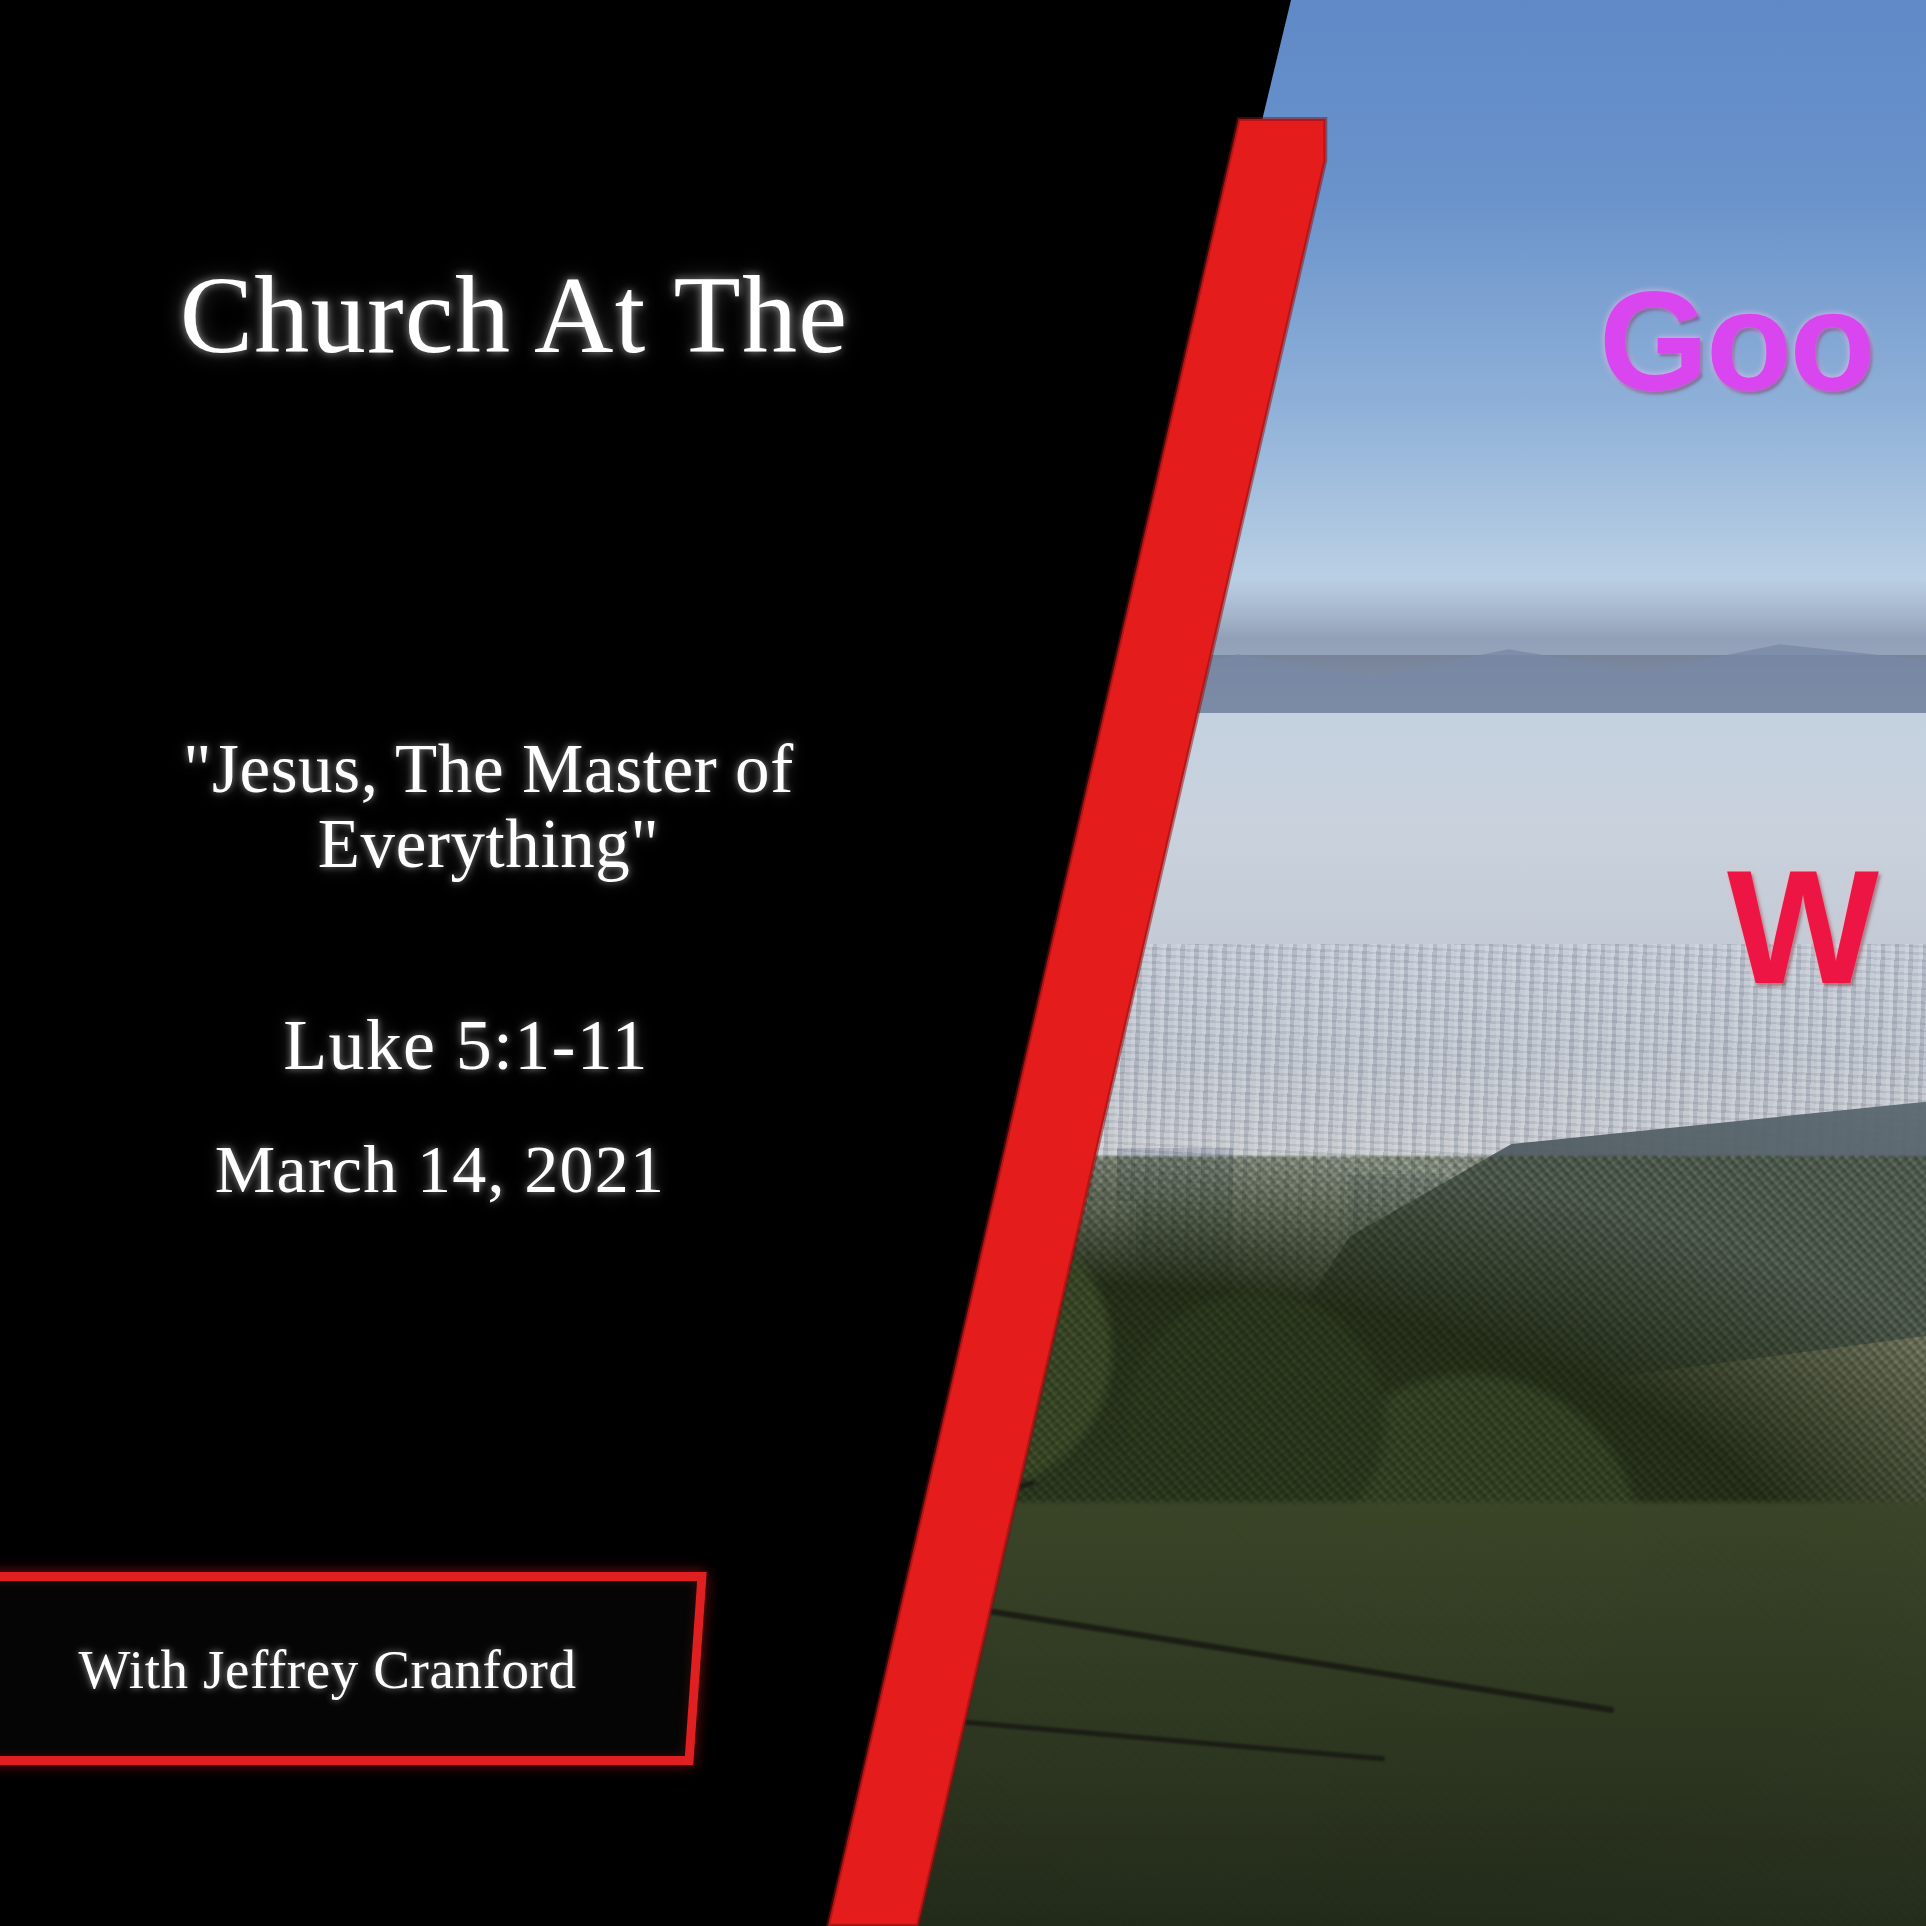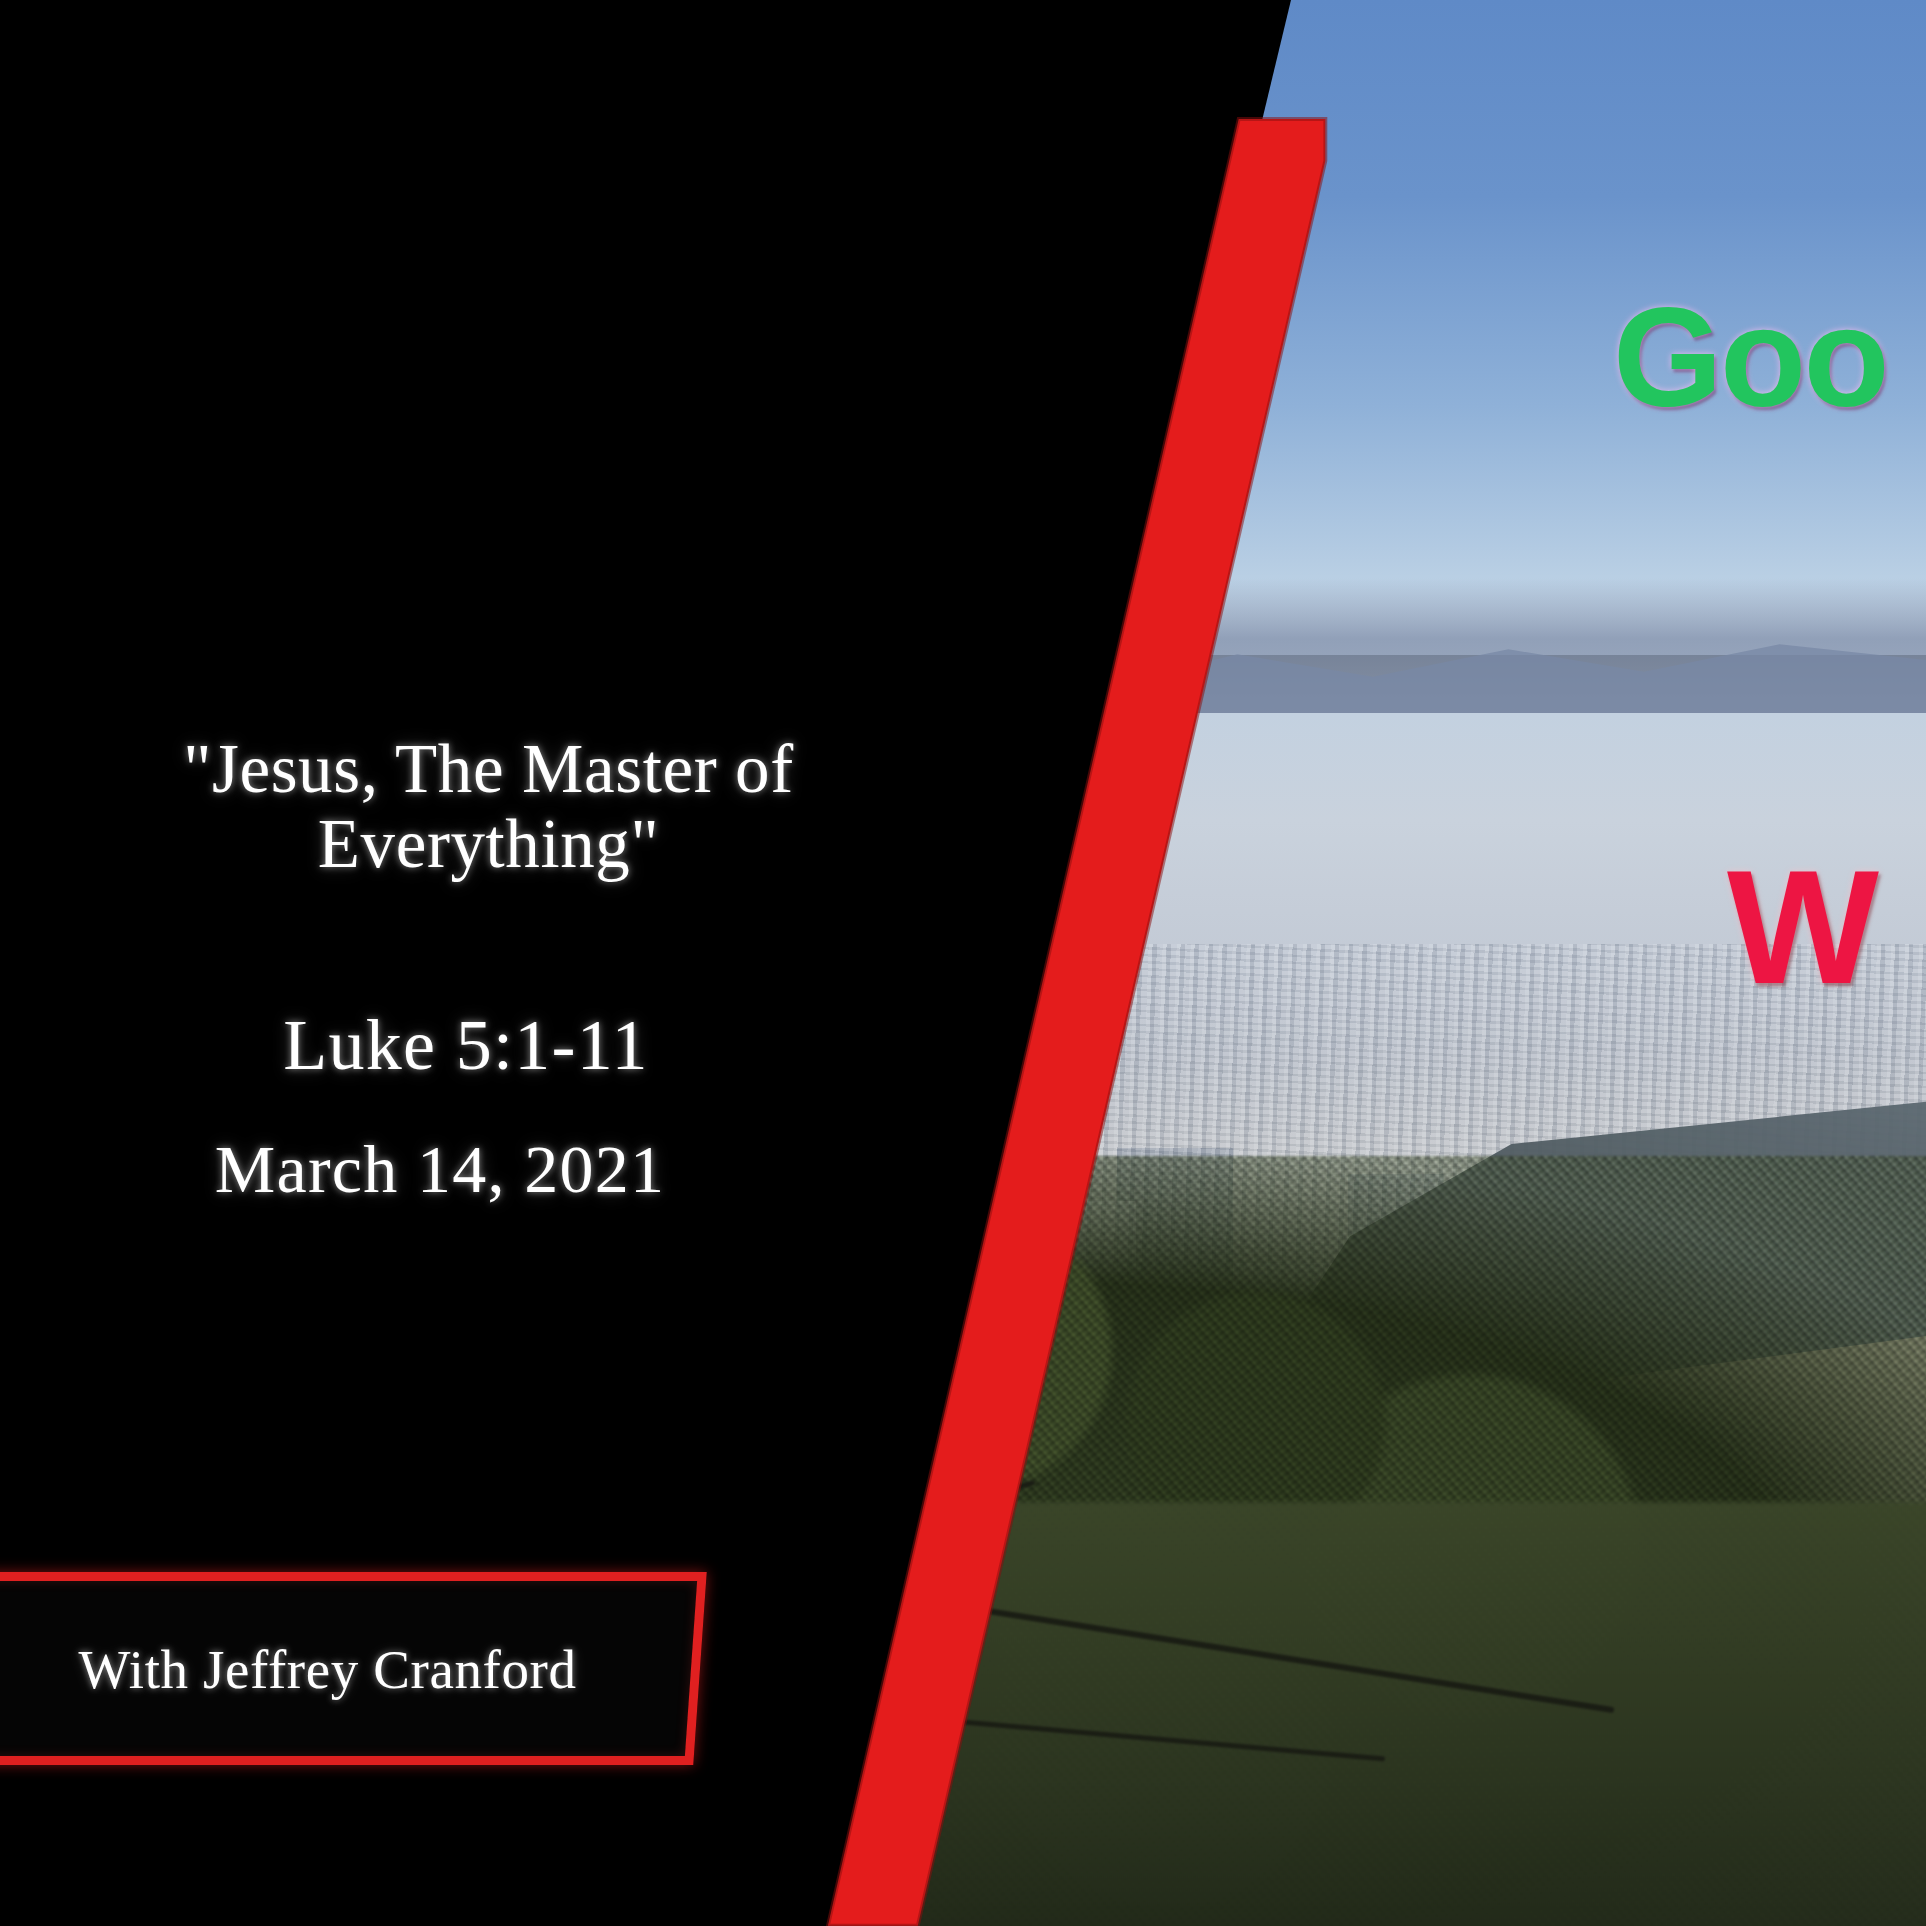--- a/index.html
+++ b/index.html
@@ -128,27 +128,26 @@
     box-shadow:0 0 14px rgba(224,32,32,.55),inset 0 0 11.6px rgba(255,60,60,.18);
   }
   .speaker-label{
     position:absolute;left:0;right:0;top:50%;transform:translateY(-50%);
     text-align:center;color:#fff;font-size:55px;letter-spacing:0.6px;
     text-shadow:0 0 6.4px rgba(255,255,255,.5),0 0 15.4px rgba(255,255,255,.2),1.3px 1.3px 1.9px #000;
   }
 
   
   .ov-good{
-    position:absolute;left:1599px;top:276px;z-index:7;
+    position:absolute;left:1599px;top:260px;z-index:7;
     font-family:"Liberation Sans",sans-serif;font-weight:700;
     font-size:141px;letter-spacing:-2.6px;
-    color:#22c55e;
+    color:#d946ef;
     text-shadow:0 0 6.4px rgba(255,190,245,.85),1.9px 2.6px 3.2px rgba(60,0,55,.55);
     white-space:nowrap;
-    margin-left:14px;
   }
   .ov-w{
     position:absolute;left:1727px;top:835px;z-index:7;
     font-family:"Liberation Sans",sans-serif;font-weight:700;
     font-size:161px;letter-spacing:-3.9px;
     color:#ed1543;
     text-shadow:0 0 6.4px rgba(255,190,200,.7),1.9px 2.6px 3.2px rgba(70,0,12,.5);
     white-space:nowrap;
   }
 </style>
@@ -191,20 +190,21 @@
   <div class="red-stripe">
     <svg width="1412" height="1926" viewBox="0 0 2200 3000">
       <path d="M 1930 185 L 2065 185 L 2065 250 L 1430 3000 L 1290 3000 Z" fill="#e41c1c"></path>
       <path d="M 1930 185 L 2065 185 L 2065 250 L 1430 3000 L 1290 3000 Z" fill="none" stroke="#8a0d0d" stroke-width="6" opacity=".5"></path>
     </svg>
   </div>
 
   <div class="text-col">
 
     <div class="title">
+      <div>Church At The</div>
     </div>
 
     <div class="sermon">"Jesus, The Master of Everything"</div>
 
     <div class="scripture">Luke 5:1-11</div>
 
     <div class="date">March 14, 2021</div>
   </div>
 
   <div class="speaker-box">

